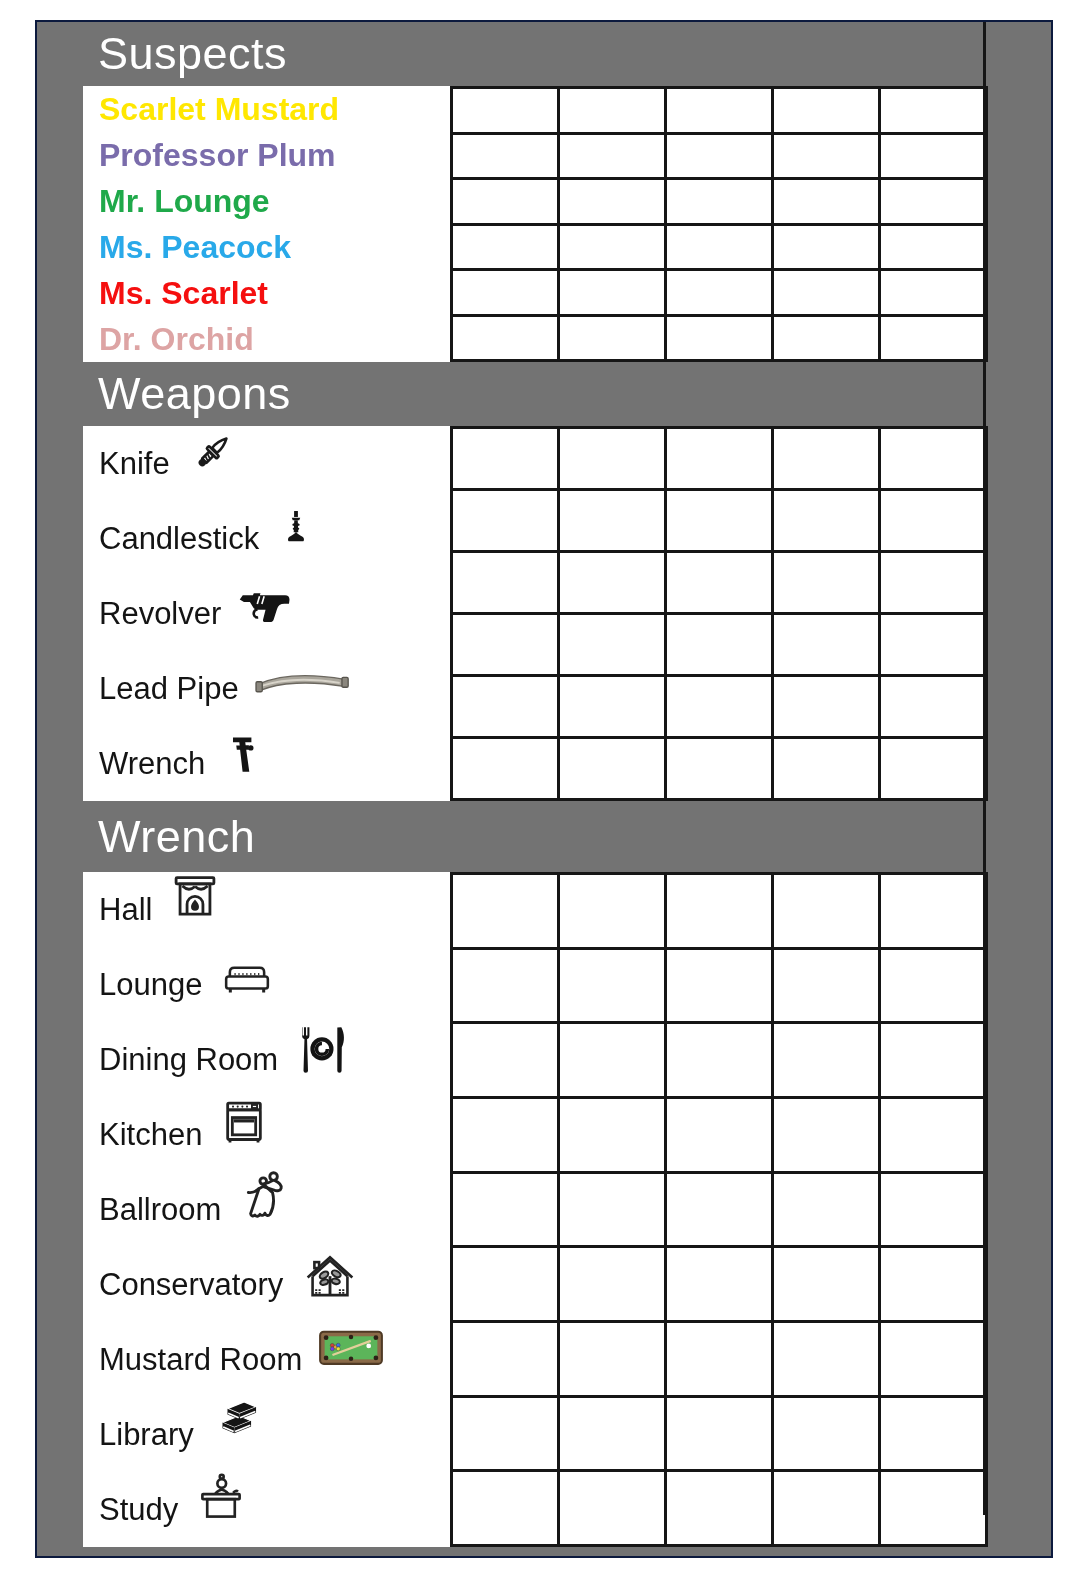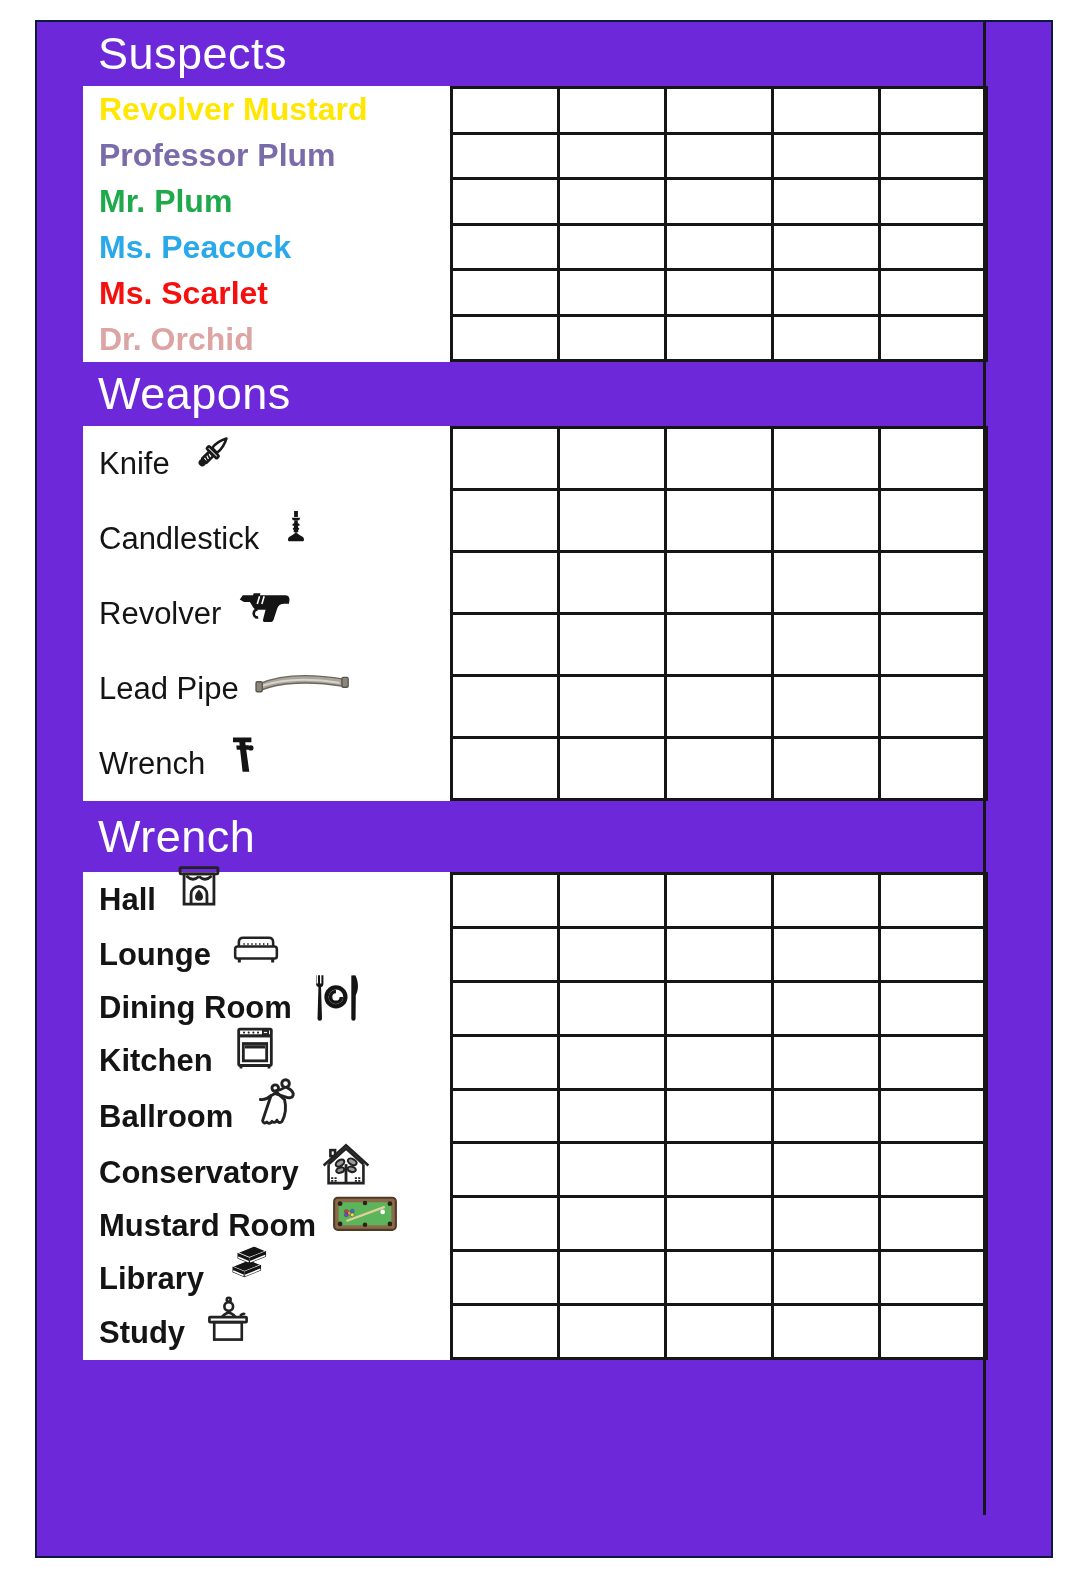--- a/index.html
+++ b/index.html
@@ -16,21 +16,21 @@
     position:absolute;left:946px;top:0;width:3px;height:1493px;background:#161616;
   }
   .sec-header{
     height:64px;color:#ffffff;font-size:45px;letter-spacing:.5px;
     display:flex;align-items:center;padding-left:15px;
   }
   .rooms .sec-header{height:71px;}
   .sec-body{display:flex;align-items:stretch;}
   .suspects .sec-body{height:276px;}
   .weapons  .sec-body{height:375px;}
-  .rooms    .sec-body{height:488px;font-weight:bold;}
+  .rooms    .sec-body{height:675px;}
   .labels{
     width:367px;background:#ffffff;display:flex;flex-direction:column;
     box-sizing:border-box;
   }
   .grid{
     width:538px;box-sizing:border-box;background:#161616;border:3px solid #161616;
     display:grid;grid-template-columns:repeat(5,1fr);grid-auto-rows:1fr;gap:3px;
   }
   .cell{background:#ffffff;}
   .label-row{
@@ -38,37 +38,37 @@
     font-size:31px;color:#141414;white-space:nowrap;
   }
   .suspects .label-row{font-weight:bold;font-size:32px;}
   .row-icon{margin-left:14px;display:flex;transform:translateY(-9px);}
   .rooms .row-icon{transform:translateY(-13px);}
   .row-icon svg{display:block;}
 </style>
 </head>
 <body>
 
-<div class="sheet" style="background: #6d28d9;">
+<div class="sheet" style="background: #737373;">
   <div class="vline"></div>
 
   <section class="section suspects">
     <div class="sec-header">
       <span>Suspects</span>
     </div>
     <div class="sec-body">
       <div class="labels">
           <div class="label-row">
-            <span style="color: rgb(255, 231, 1);">Revolver Mustard</span>
+            <span style="color: rgb(255, 231, 1);">Scarlet Mustard</span>
           </div>
           <div class="label-row">
             <span style="color: rgb(122, 108, 171);">Professor Plum</span>
           </div>
           <div class="label-row">
-            <span style="color: rgb(31, 169, 74);">Mr. Plum</span>
+            <span style="color: rgb(31, 169, 74);">Mr. Lounge</span>
           </div>
           <div class="label-row">
             <span style="color: rgb(41, 169, 233); text-align: right;">Ms. Peacock</span>
           </div>
           <div class="label-row">
             <span style="color: rgb(245, 15, 15);">Ms. Scarlet</span>
           </div>
           <div class="label-row">
             <span style="color: rgb(221, 164, 164);">Dr. Orchid</span>
           </div>

